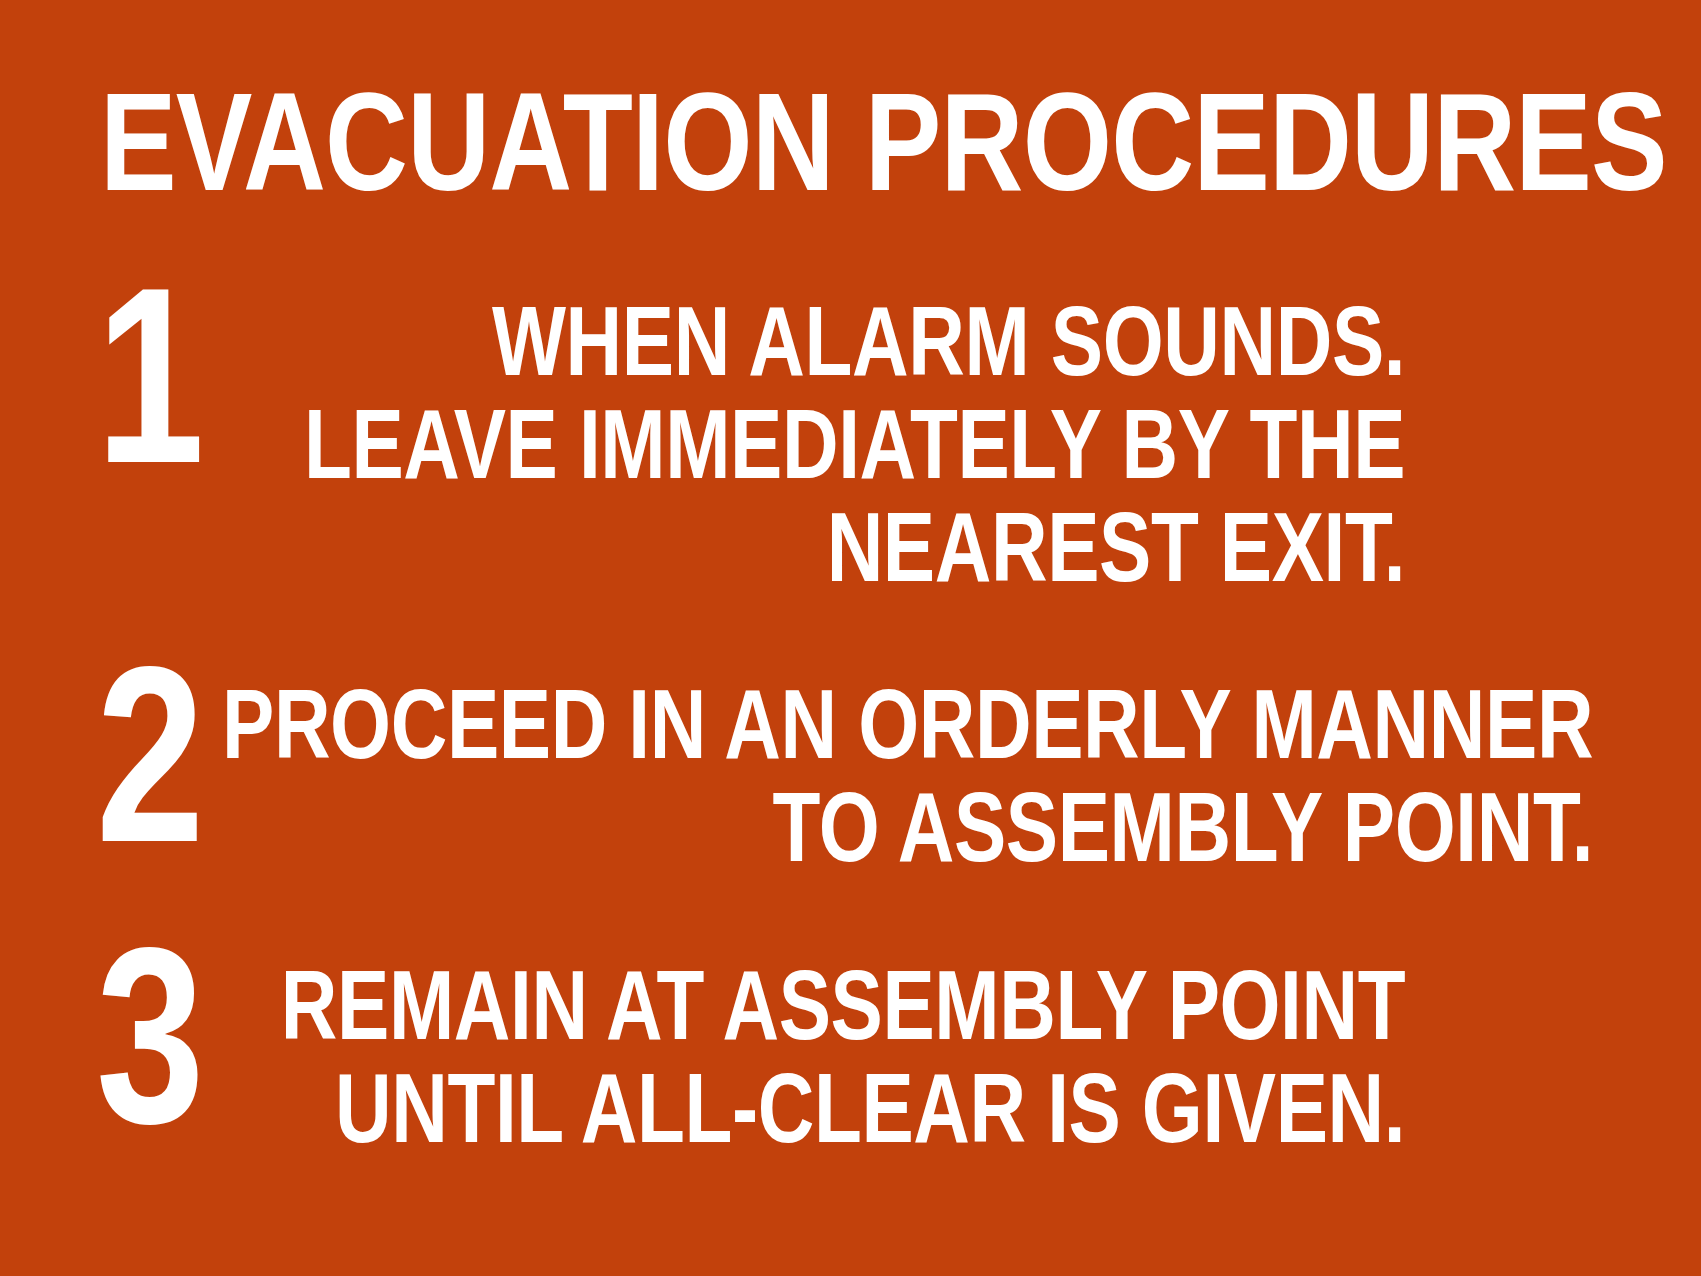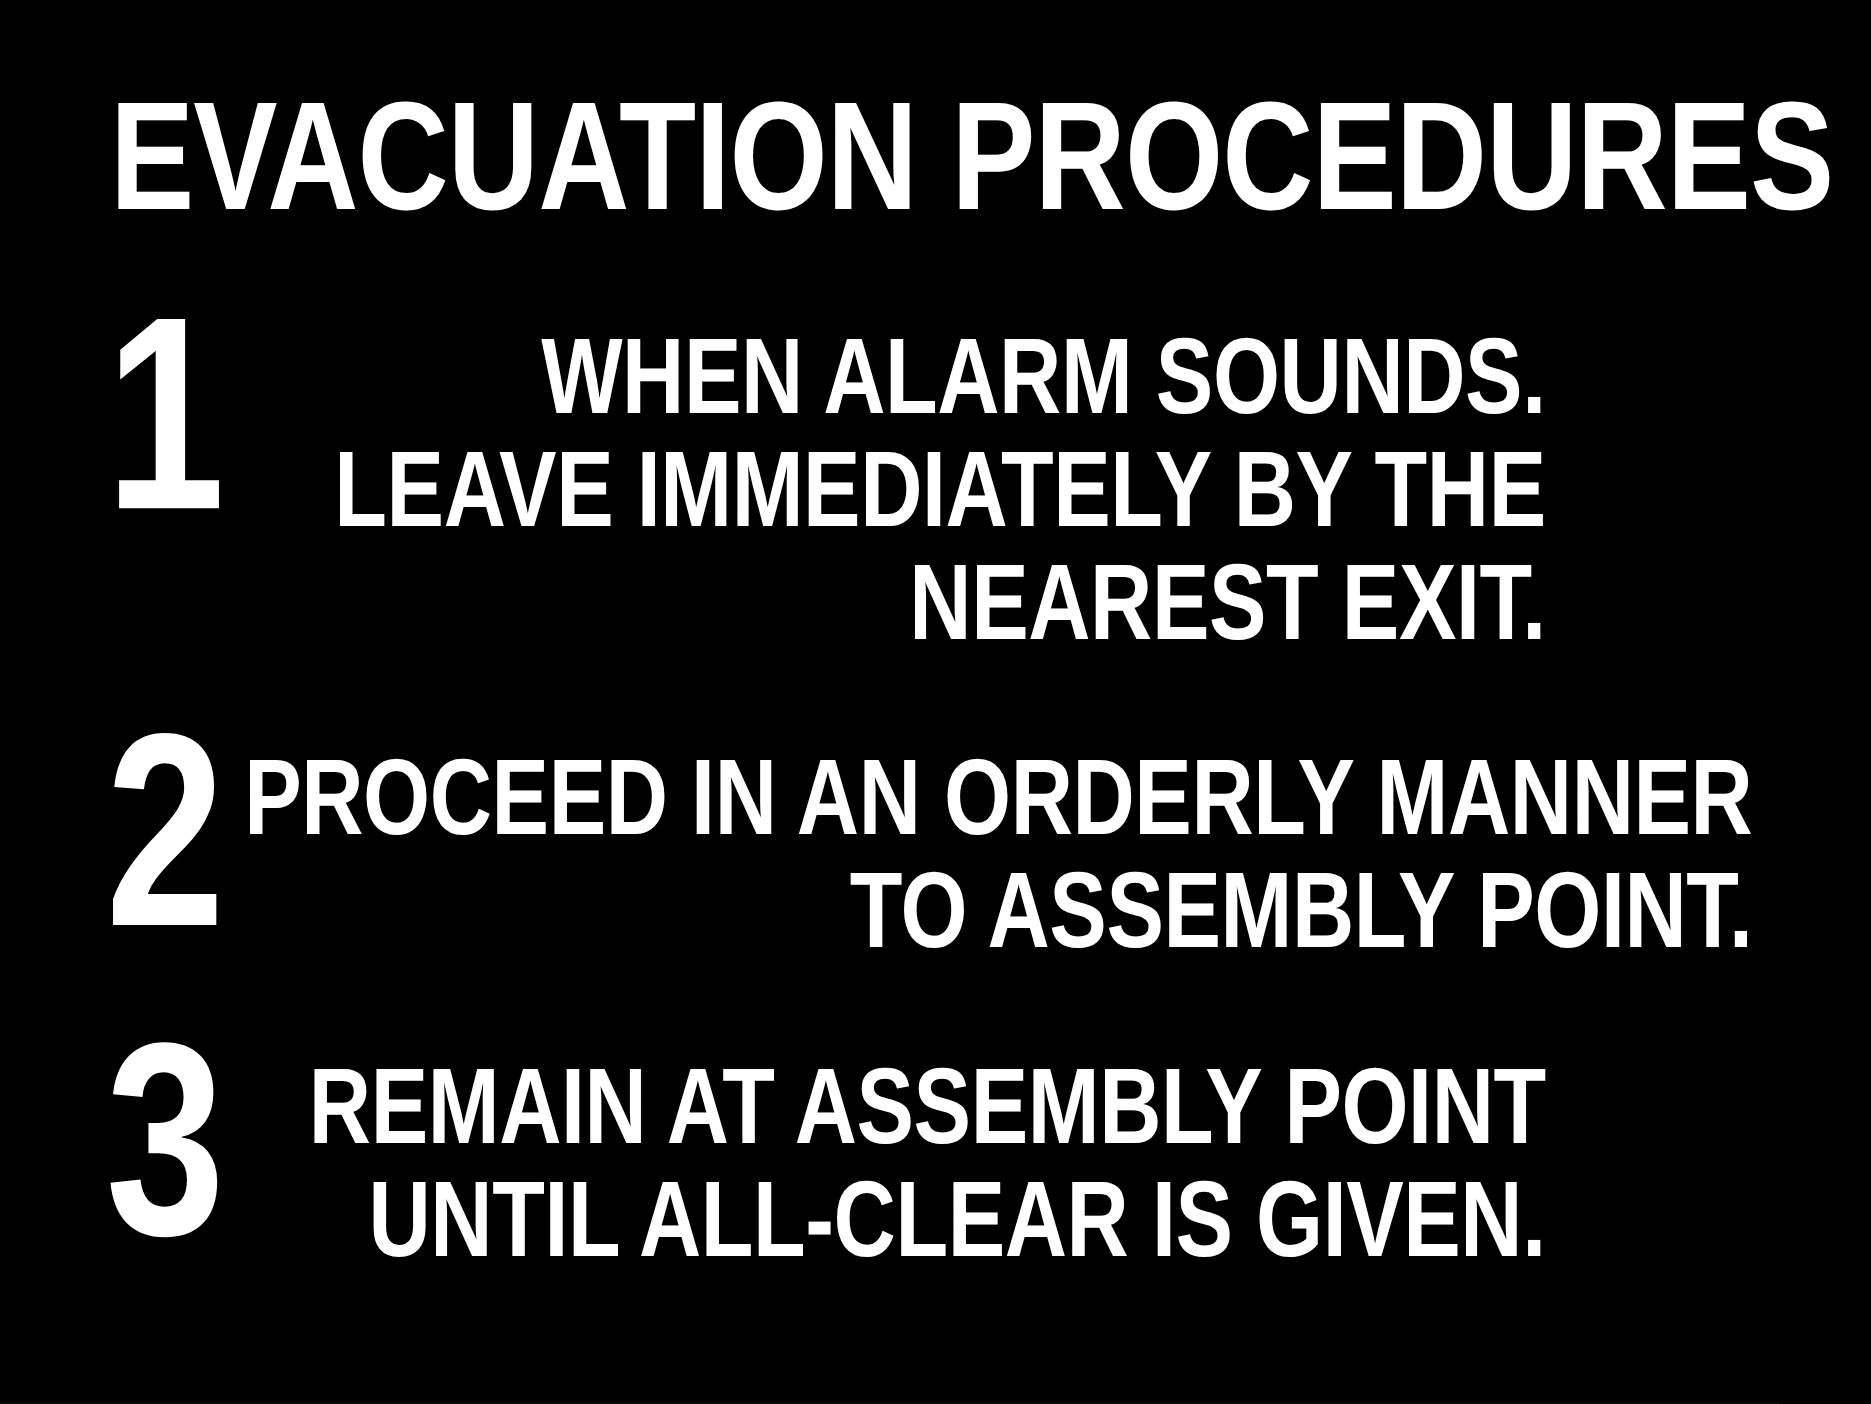--- a/index.html
+++ b/index.html
@@ -98,21 +98,21 @@
   #procedure-item-2 .procedure-number { padding-top: 22px; }
   #procedure-item-2 .procedure-lines  { padding-top: 30px; }
 
   #procedure-item-3 { margin-bottom: 0; }
   #procedure-item-3 .procedure-number { padding-top: 20px; }
   #procedure-item-3 .procedure-lines  { padding-top: 28px; }
 </style>
 </head>
 <body>
 
-<div id="sign" style="background: #000000;">
+<div id="sign" style="background: #c2410c;">
 
   <div id="sign-title">EVACUATION PROCEDURES</div>
 
   <div id="procedure-list">
 
     <div class="procedure-item" id="procedure-item-1">
       <div class="procedure-number">1</div>
       <div class="procedure-lines">
         <div class="procedure-line">WHEN ALARM SOUNDS.</div>
         <div class="procedure-line">LEAVE IMMEDIATELY BY THE</div>

